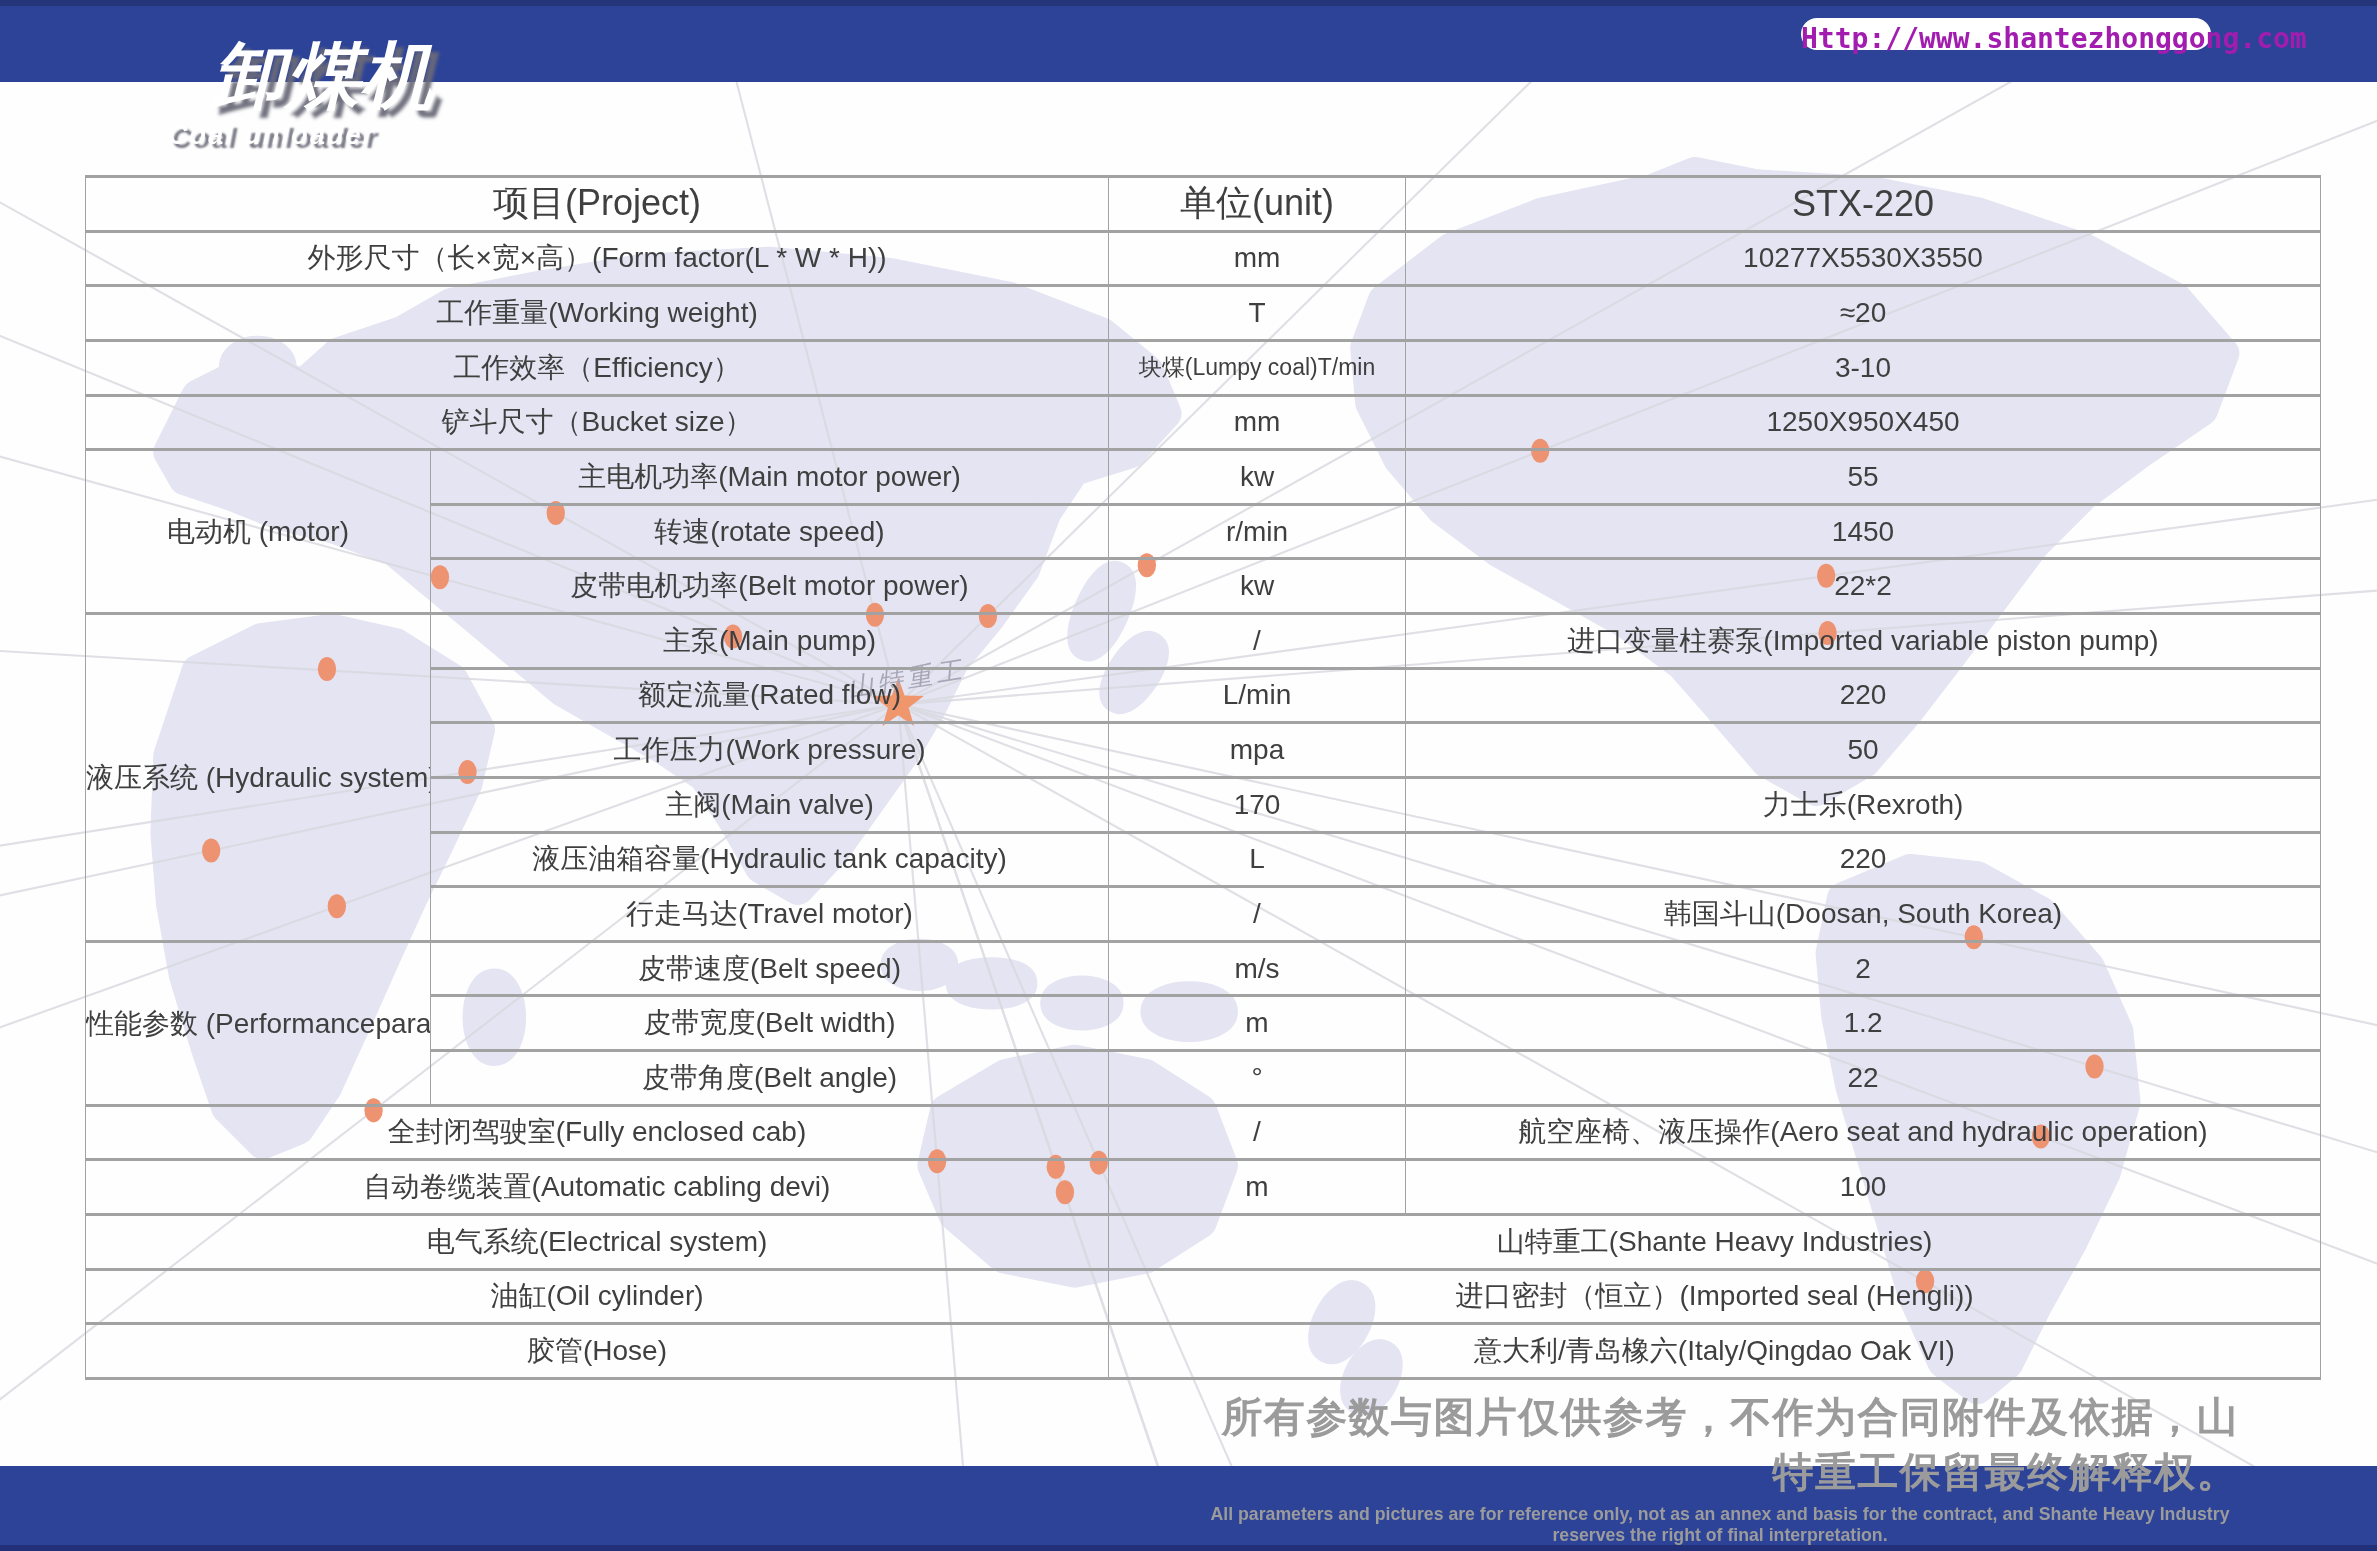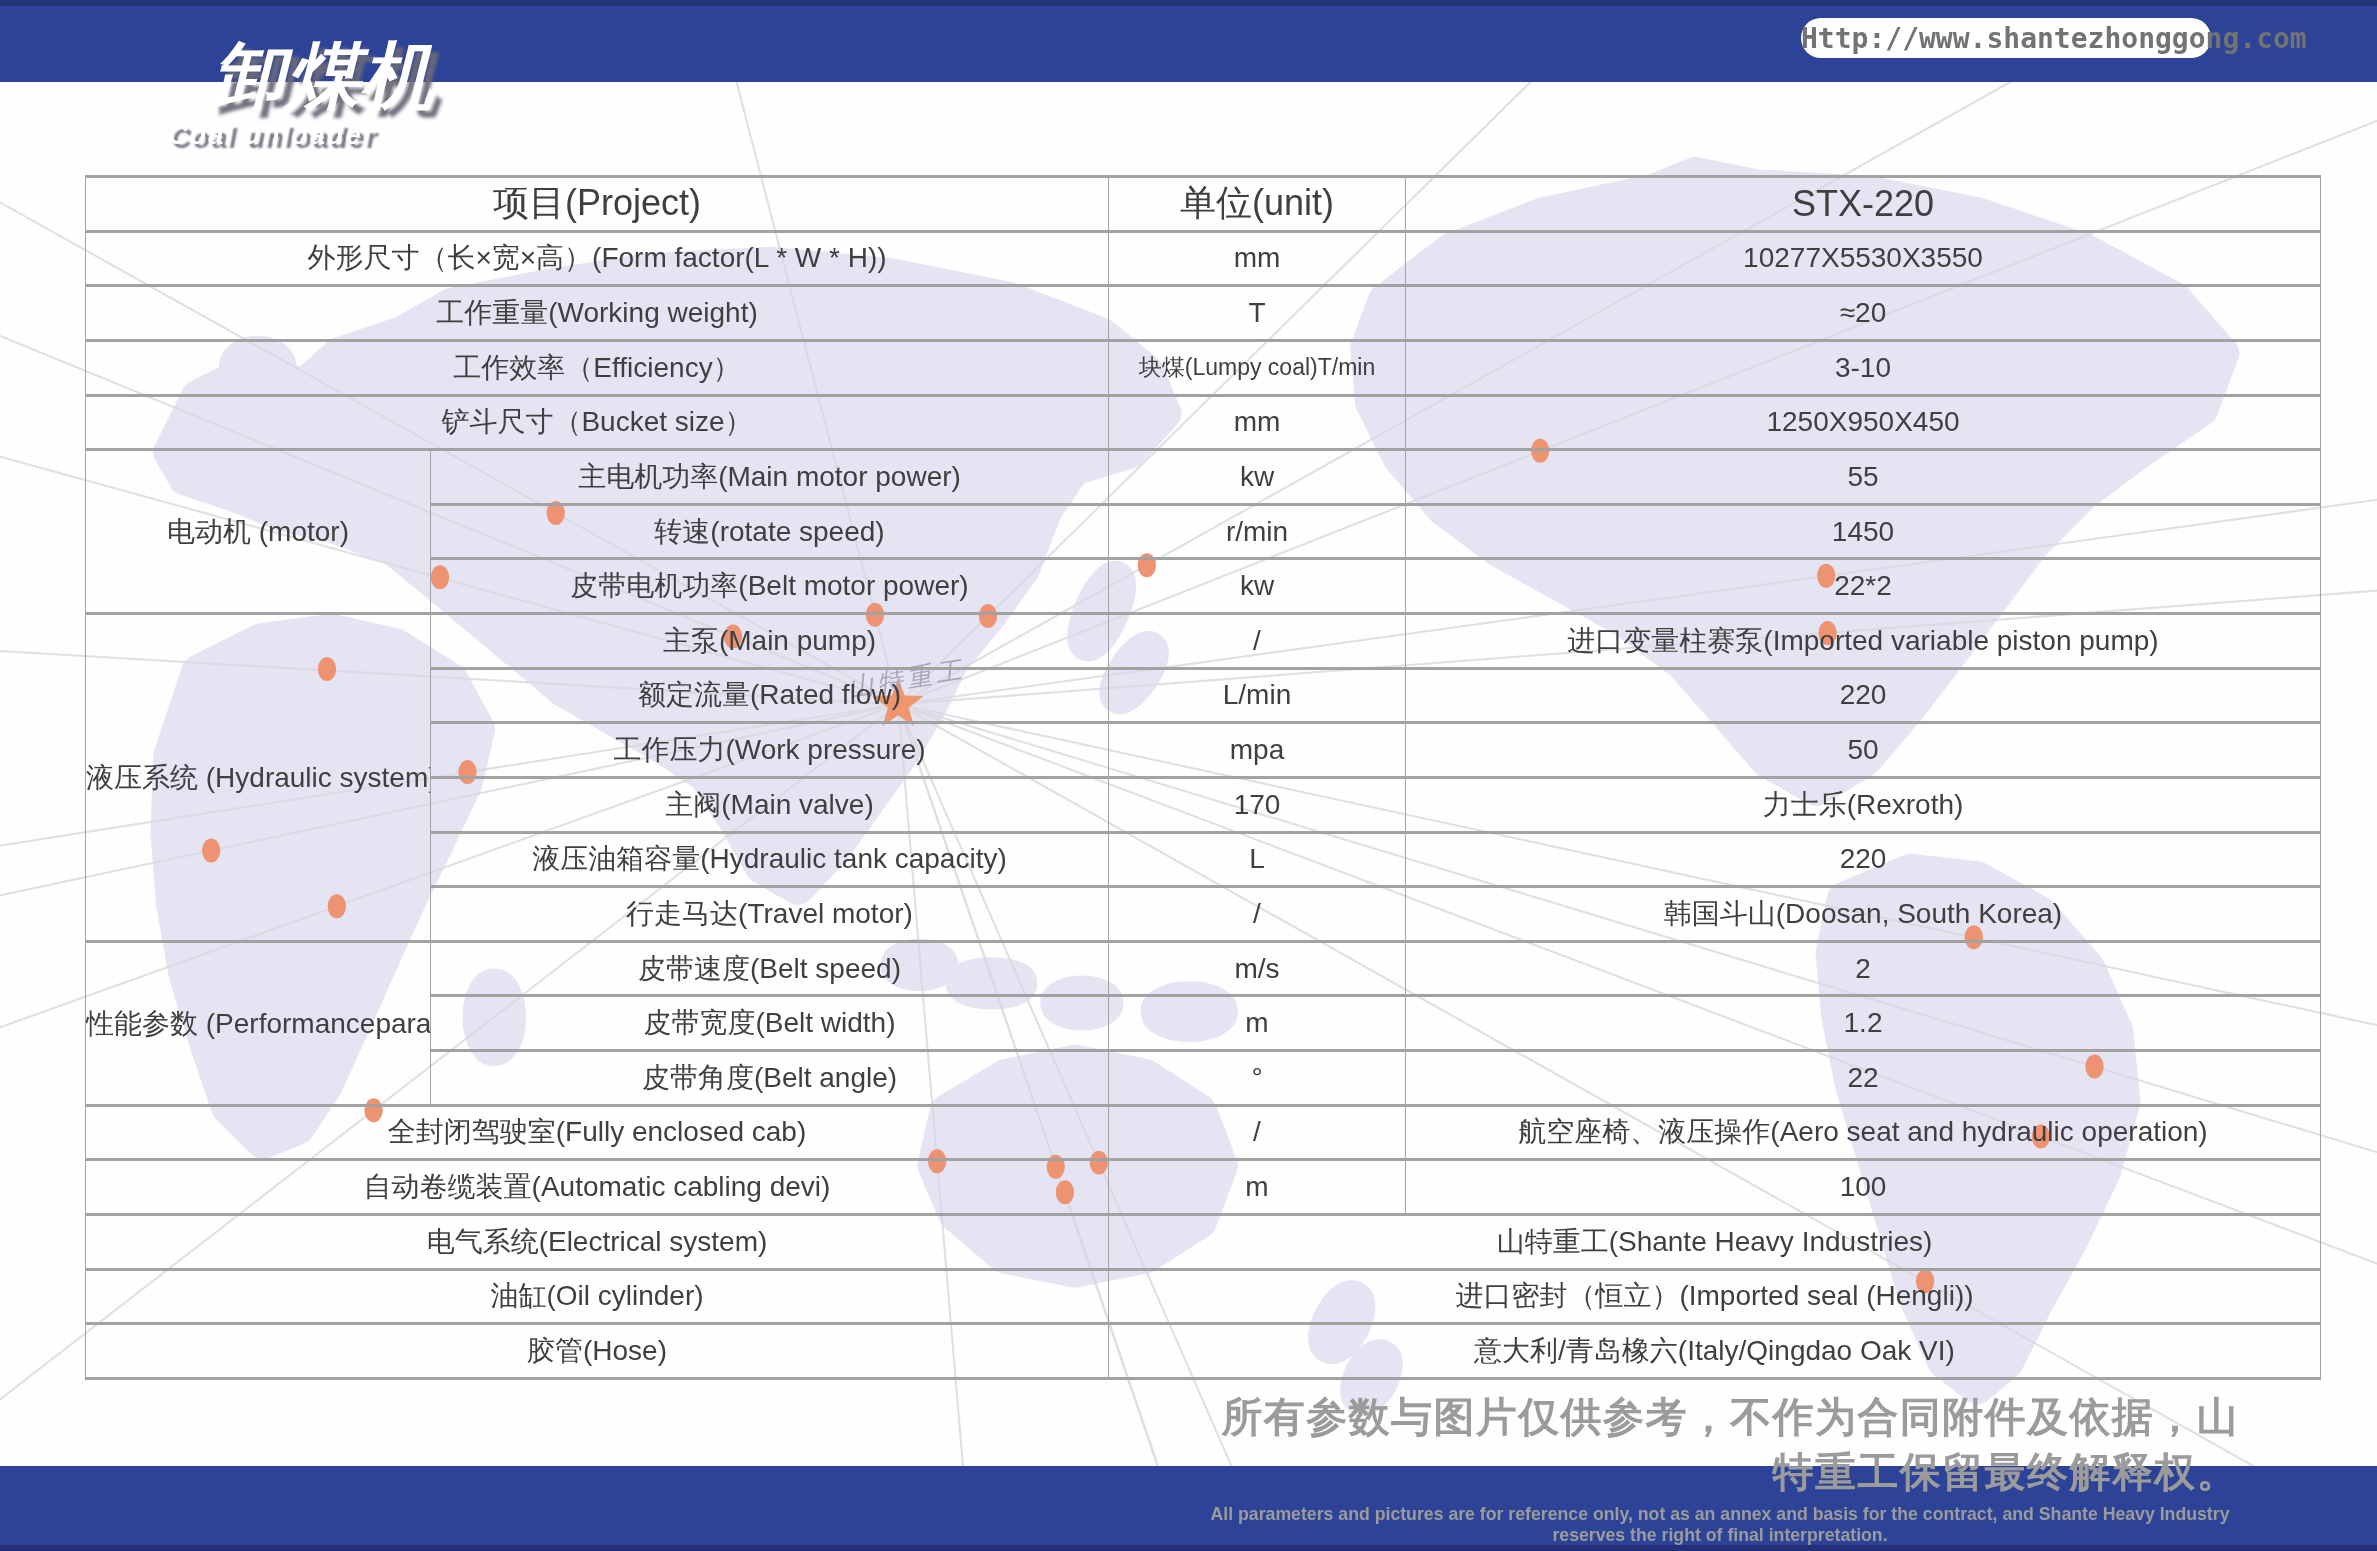--- a/index.html
+++ b/index.html
@@ -18,22 +18,22 @@
   
   .logo{position:absolute;left:168px;top:38px;z-index:5;}
   .logo-cn{font-size:73px;line-height:1.05;font-weight:900;font-style:italic;color:#ffffff;
            letter-spacing:1.4px;text-shadow:7px 7px 3.5px rgba(105,105,120,.95);margin-left:44px;}
   .logo-en{font-size:27px;font-weight:900;font-style:italic;color:#ffffff;margin-top:5.7px;
            letter-spacing:2.1px;text-shadow:4.2px 4.2px 2.1px rgba(105,105,120,.9);}
 
   .pagetitle{position:absolute;left:413px;top:24px;z-index:5;font-size:38px;font-weight:bold;
              font-style:italic;color:#ffffff;letter-spacing:0.7px;}
 
-  .url-pill{position:absolute;left:1801px;top:18.4px;width:410px;height:40px;z-index:5;
-            background:#ffffff;border-radius:21px;color:#737373;text-align:center;
+  .url-pill{position:absolute;left:1801px;top:18.4px;width:410px;height:32px;z-index:5;
+            background:#ffffff;border-radius:21px;color:#a21caf;text-align:center;
             font-family:"DejaVu Sans Mono","Liberation Mono",monospace;
             font-weight:bold;font-size:28px;line-height:41px;}
 
   
   table.spec{position:absolute;left:85px;top:175px;width:2234px;height:1205px;z-index:3;
              border-collapse:collapse;table-layout:fixed;color:#3f3f3f;}
   table.spec td{border:1.4px solid #a2a2a2;border-top-width:3.5px;border-bottom-width:3.5px;
                 text-align:center;vertical-align:middle;font-size:28px;padding:0;
                 white-space:nowrap;overflow:hidden;}
   table.spec tr{height:54px;}

